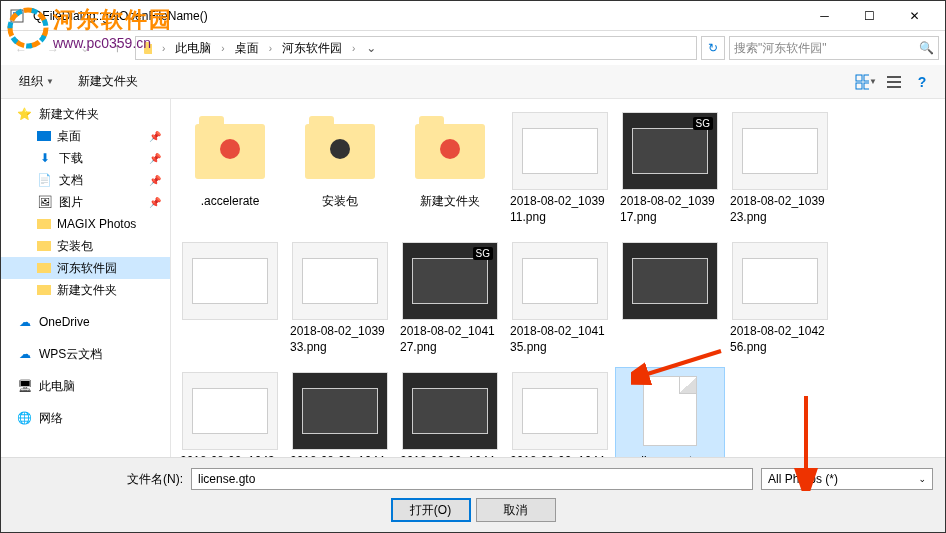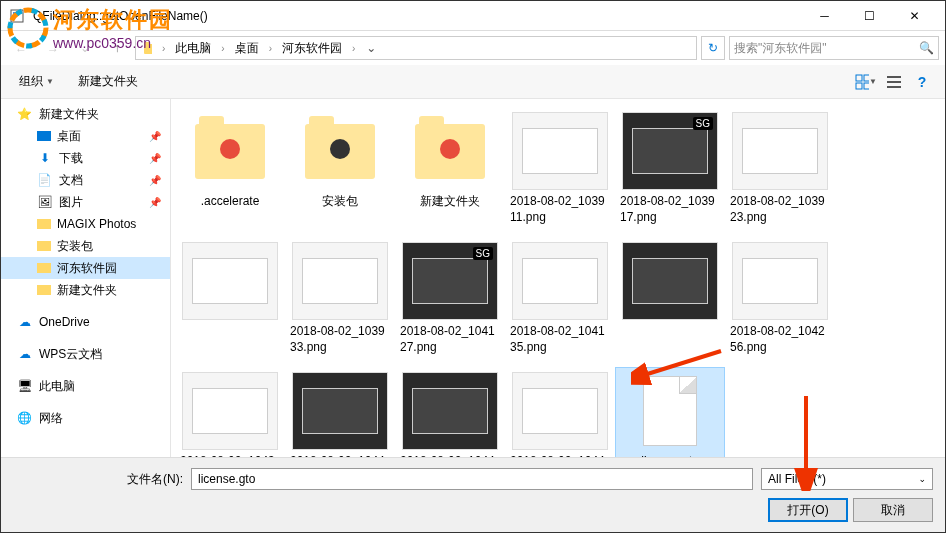--- a/index.html
+++ b/index.html
@@ -50,21 +50,21 @@
 .blank-doc{width:54px;height:70px;background:#fff;border:1px solid #ccc;position:relative}
 .blank-doc:before{content:"";position:absolute;top:0;right:0;width:16px;height:16px;background:linear-gradient(135deg,#fff 50%,#ddd 50%);border-left:1px solid #ccc;border-bottom:1px solid #ccc}
 .arrow1{position:absolute;left:630px;top:345px;z-index:10;pointer-events:none}
 .arrow2{position:absolute;right:124px;top:390px;z-index:10;pointer-events:none}
 .footer{position:absolute;bottom:0;left:0;right:0;background:#f0f0f0;border-top:1px solid #ddd;padding:10px 12px}
 .frow{display:flex;align-items:center;gap:8px;margin-bottom:8px}
 .flabel{width:170px;text-align:right}
 .finput{flex:1;height:22px;border:1px solid #999;padding:0 6px;background:#fff}
 .fselect{width:172px;height:22px;border:1px solid #999;background:#fff;padding:0 6px;display:flex;align-items:center}
 .fselect .dd{margin-left:auto;font-size:9px}
-.fbtns{display:flex;justify-content:flex-end;gap:5px}
+.fbtns{display:flex;justify-content:center;gap:5px}
 .fbtn{width:80px;height:24px;border:1px solid #999;background:#e1e1e1;cursor:pointer;display:flex;align-items:center;justify-content:center}
 .fbtn.primary{border:2px solid #0078d7}
 .sg-badge{position:absolute;top:4px;right:4px;background:#000;color:#fff;font-size:10px;padding:1px 3px;border-radius:2px}
 </style>
 </head>
 <body>
 
 <div class="watermark">
   <svg class="wm-logo" width="46" height="46" viewBox="0 0 46 46">
       <circle cx="23" cy="23" r="18" fill="none" stroke="#ff8c00" stroke-width="5" stroke-dasharray="10 6"></circle>
@@ -338,21 +338,21 @@
       </marker>
     </defs>
     <line x1="15" y1="5" x2="15" y2="85" stroke="#e30" stroke-width="4" marker-end="url(#ah2)"></line>
   </svg>
 
 <div class="footer">
   <div class="frow">
     <div class="flabel">文件名(N):</div>
     <input class="finput" value="license.gto" style="">
     <div class="fselect">
-        <span>All Files (*)</span>
+        <span>All Photos (*)</span>
         <span class="dd">⌄</span>
       </div>
   </div>
   <div class="fbtns">
     <button class="fbtn primary">打开(O)</button>
     <button class="fbtn">取消</button>
   </div>
 </div>
 
 </body></html>

